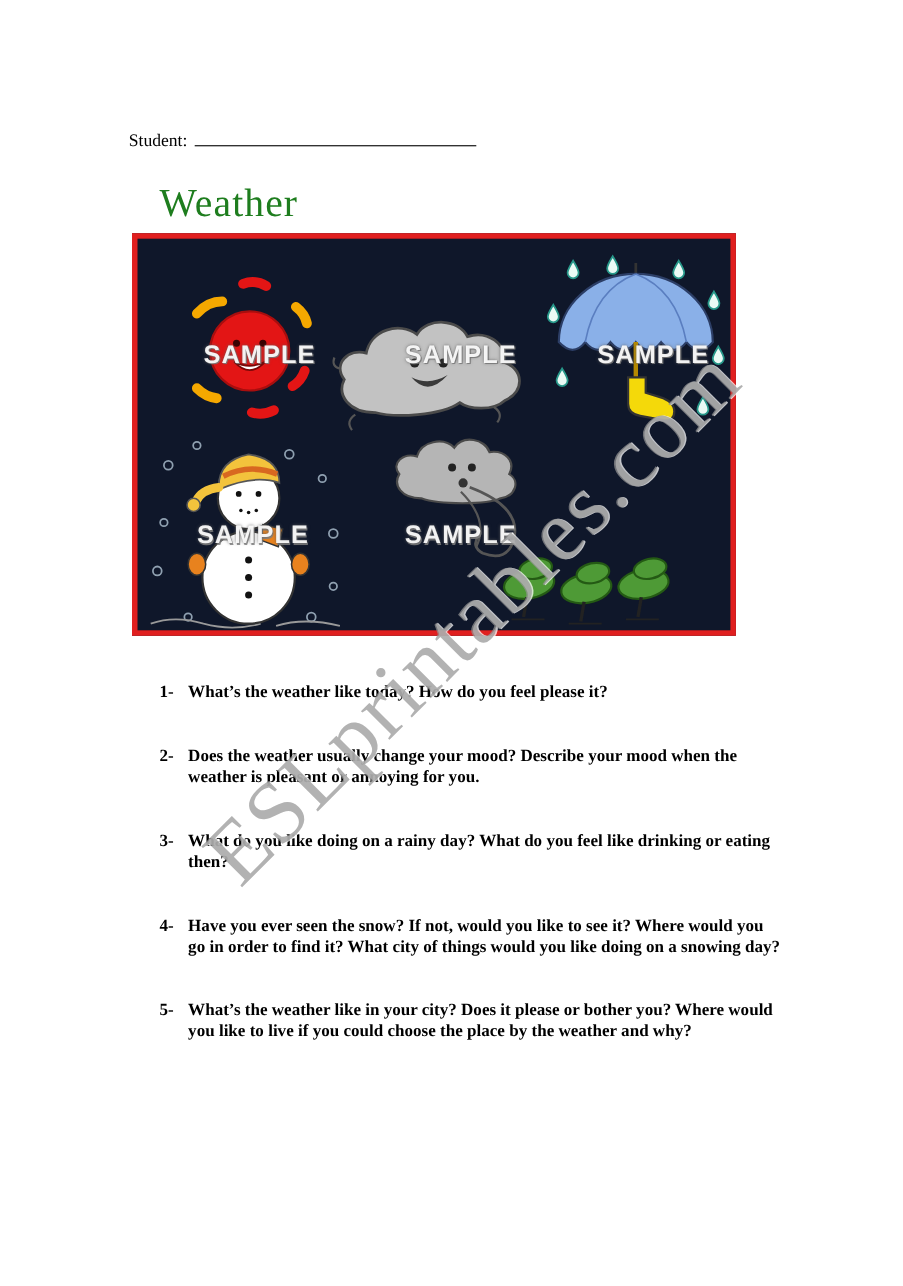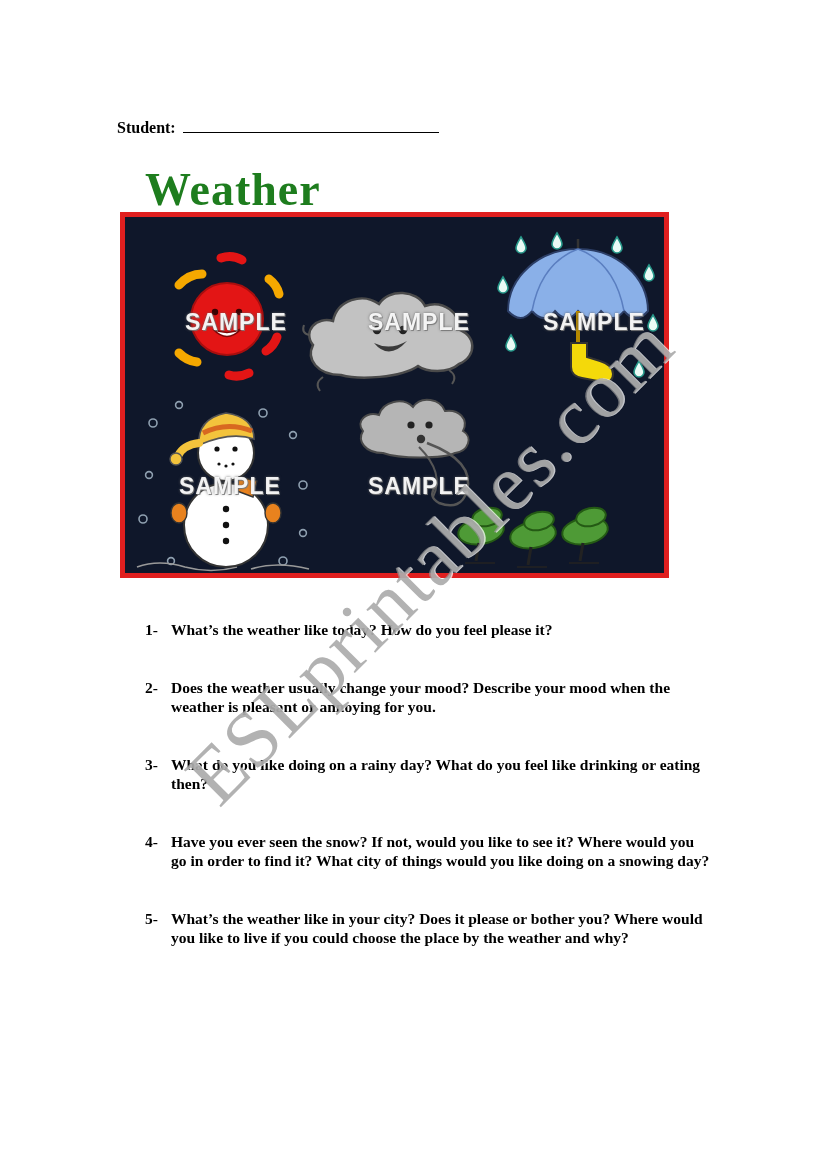--- a/index.html
+++ b/index.html
@@ -14,39 +14,39 @@
     font-family: "Liberation Serif", serif;
     color: #000;
   }
 
   
   .student-row {
     position: absolute;
     left: 117px;
     top: 118px;
     font-size: 16px;
-    font-weight: bold;
+    font-weight: normal;
     white-space: nowrap;
   }
   .student-blank {
     display: inline-block;
     width: 256px;
     height: 15px;
     border-bottom: 1.5px solid #000;
     margin-left: 7px;
     vertical-align: baseline;
   }
 
   
   .title {
     position: absolute;
     left: 145px;
     top: 163px;
-    font-size: 46px;
-    font-weight: bold;
+    font-size: 36px;
+    font-weight: normal;
     color: #1e7d1e;
     letter-spacing: 1px;
   }
 
   
   .image-box {
     position: absolute;
     left: 120px;
     top: 212px;
     width: 549px;

